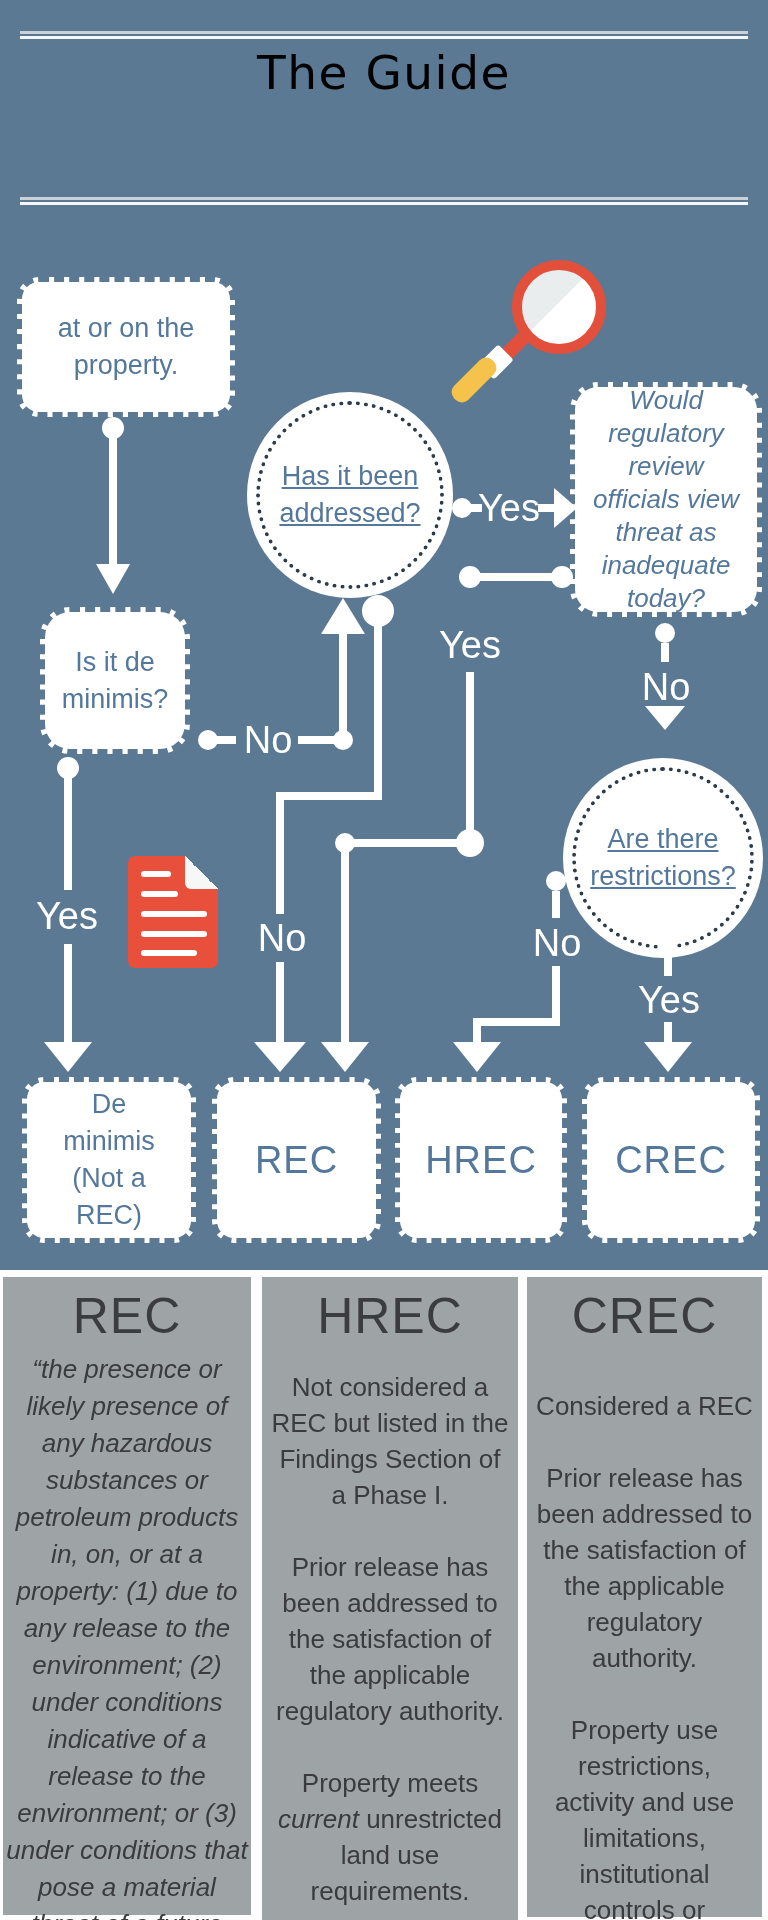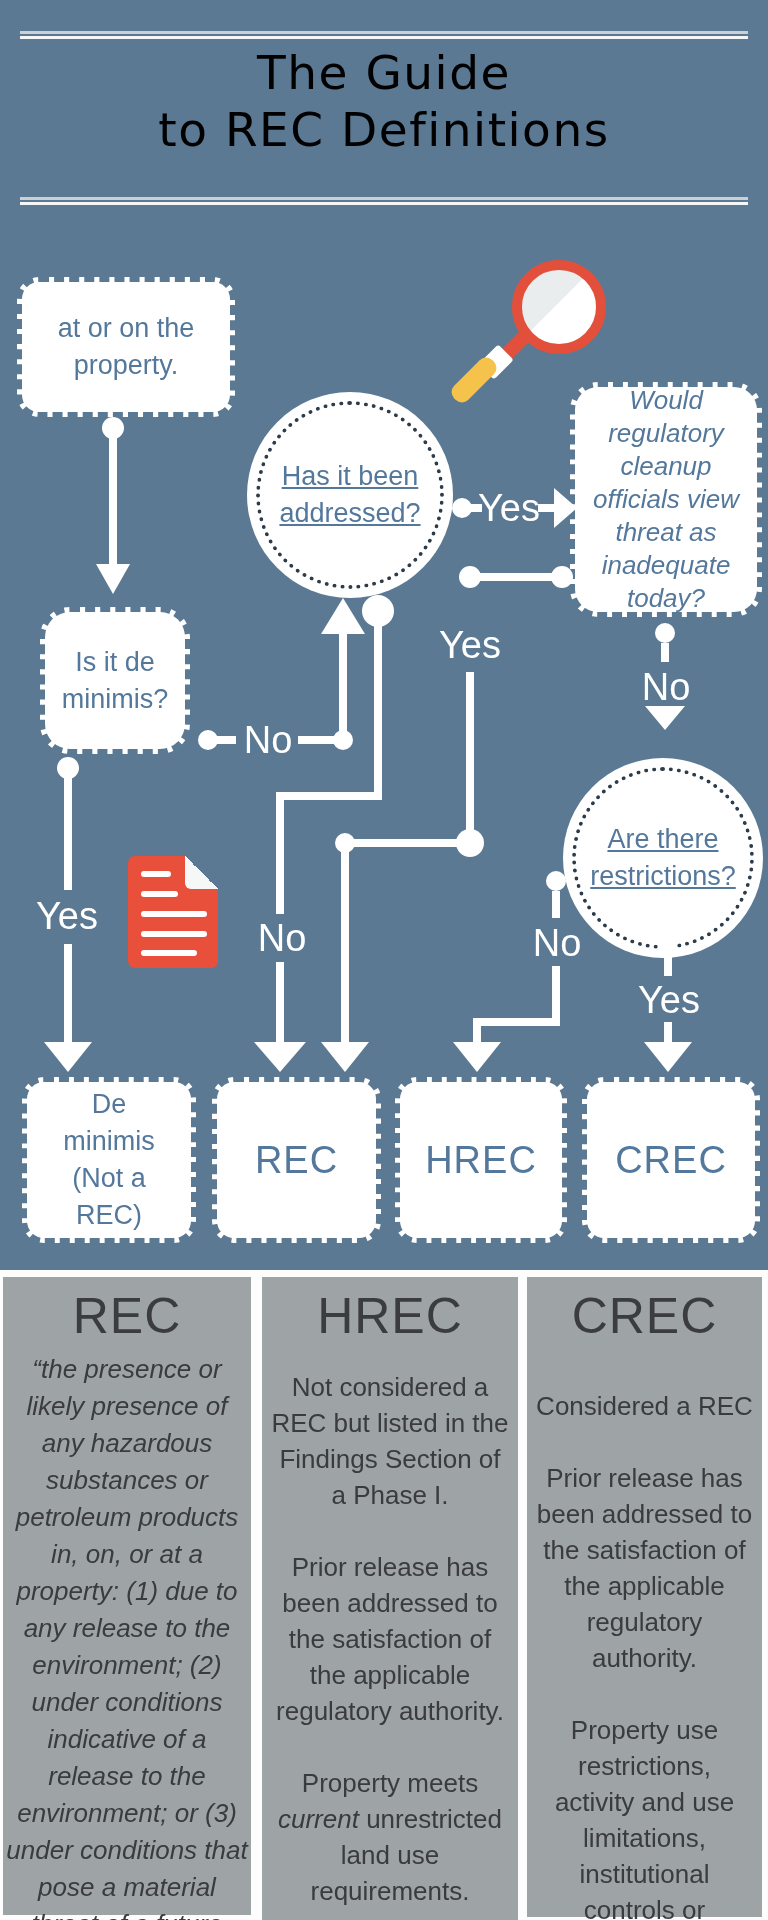--- a/index.html
+++ b/index.html
@@ -61,21 +61,20 @@
 <body>
 
 <div class="canvas">
 
   <div class="blue-field"></div>
 
   <div class="rule rule-a" style="top:31px"></div>
   <div class="rule rule-b" style="top:36px"></div>
   <div class="title">
     <div>The Guide</div>
-    <div>to REC Definitions</div>
   </div>
   <div class="rule rule-a" style="top:197px"></div>
   <div class="rule rule-b" style="top:202px"></div>
 
   <div class="node box" style="left:17px;top:277px;width:218px;height:140px">
     <div class="node-text">
       <span>at or on the</span>
       <span>property.</span>
     </div>
   </div>
@@ -92,21 +91,21 @@
     <div class="node-text">
       <span>Has it been</span>
       <span>addressed?</span>
     </div>
   </div>
 
   <div class="node box" style="left:570px;top:382px;width:192px;height:235px;border-radius:28px">
     <div class="node-text would-text">
       <span>Would</span>
       <span>regulatory</span>
-      <span>cleanup</span>
+      <span>review</span>
       <span>officials view</span>
       <span>threat as</span>
       <span>inadequate</span>
       <span>today?</span>
     </div>
   </div>
 
   <div class="node circle" style="left:563px;top:758px;width:200px;height:200px">
     <div class="ring"></div>
     <div class="node-text">

